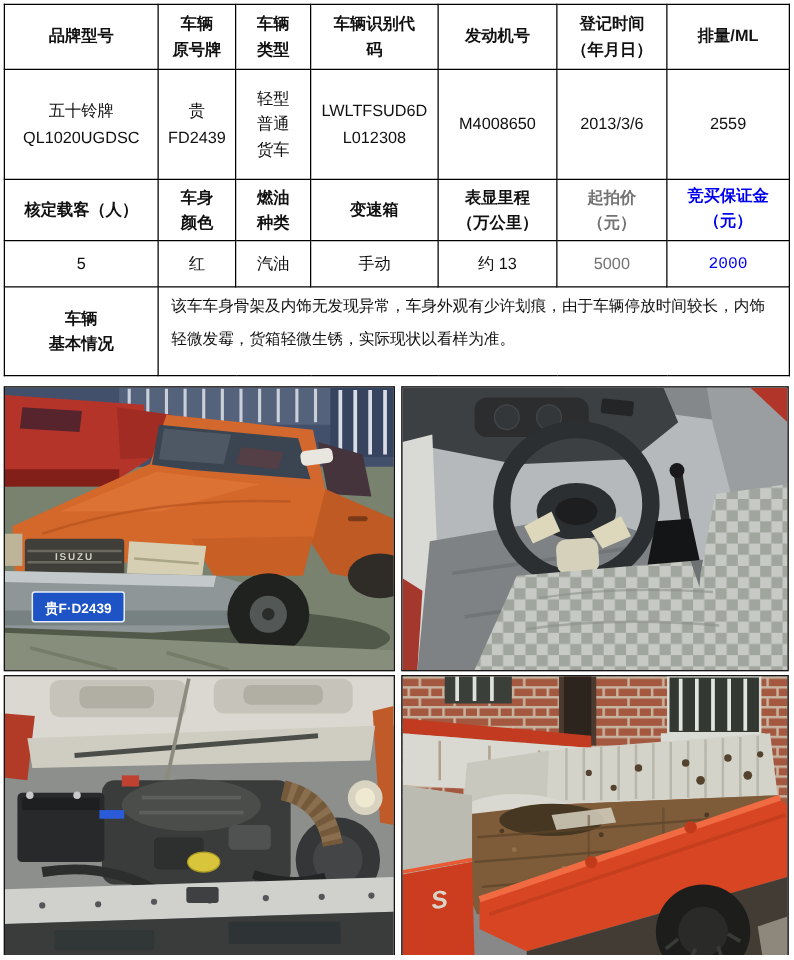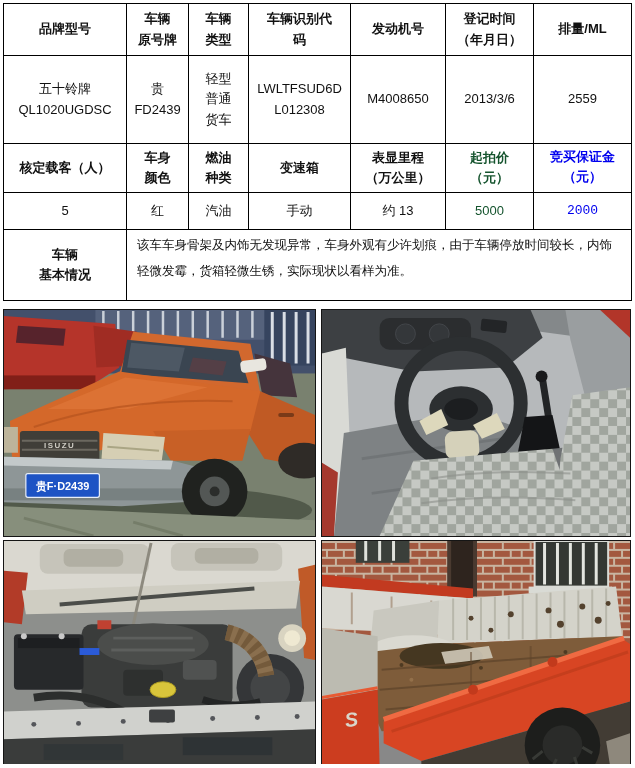--- a/index.html
+++ b/index.html
@@ -3,21 +3,21 @@
 <meta charset="utf-8">
 <style>
   html,body{margin:0;padding:0;background:#fff;}
   body{width:635px;height:768px;font-family:"Liberation Sans","DejaVu Sans",sans-serif;color:#111;}
   .page{position:relative;width:635px;height:764px;overflow:hidden;background:#fff;}
   table.spec{position:absolute;left:3px;top:3px;width:628px;border-collapse:collapse;table-layout:fixed;}
   .spec th,.spec td{border:1px solid #000;text-align:center;vertical-align:middle;
     white-space:pre-line;font-size:13px;line-height:1.55;padding:1px 2px;font-weight:normal;overflow:hidden;}
   .spec th{font-weight:bold;}
   tr.h54{height:52px} tr.h90{height:88px} tr.h51{height:49px} tr.h39{height:37px} tr.h66{height:64px}
-  .red{color:#14532d;} .blue{color:#0000ee;font-family:Liberation Mono, monospace;} .bold{font-weight:bold;}
+  .red{color:#737373;} .blue{color:#0000ee;font-family:Liberation Mono, monospace;} .bold{font-weight:bold;}
   td.desc{text-align:left;padding:3px 10px 16px 10px;line-height:2.05;font-size:12.5px;white-space:normal;}
   td.lbl{font-weight:bold;}
   .photos{position:absolute;left:3px;top:309px;display:grid;
     grid-template-columns:313px 310px;grid-template-rows:228px 227px;column-gap:5px;row-gap:3px;}
   figure{margin:0;border:1px solid #151515;box-sizing:border-box;overflow:hidden;background:#888;}
   figure svg{display:block;width:100%;height:100%;}
 </style>
 </head>
 <body>
 

